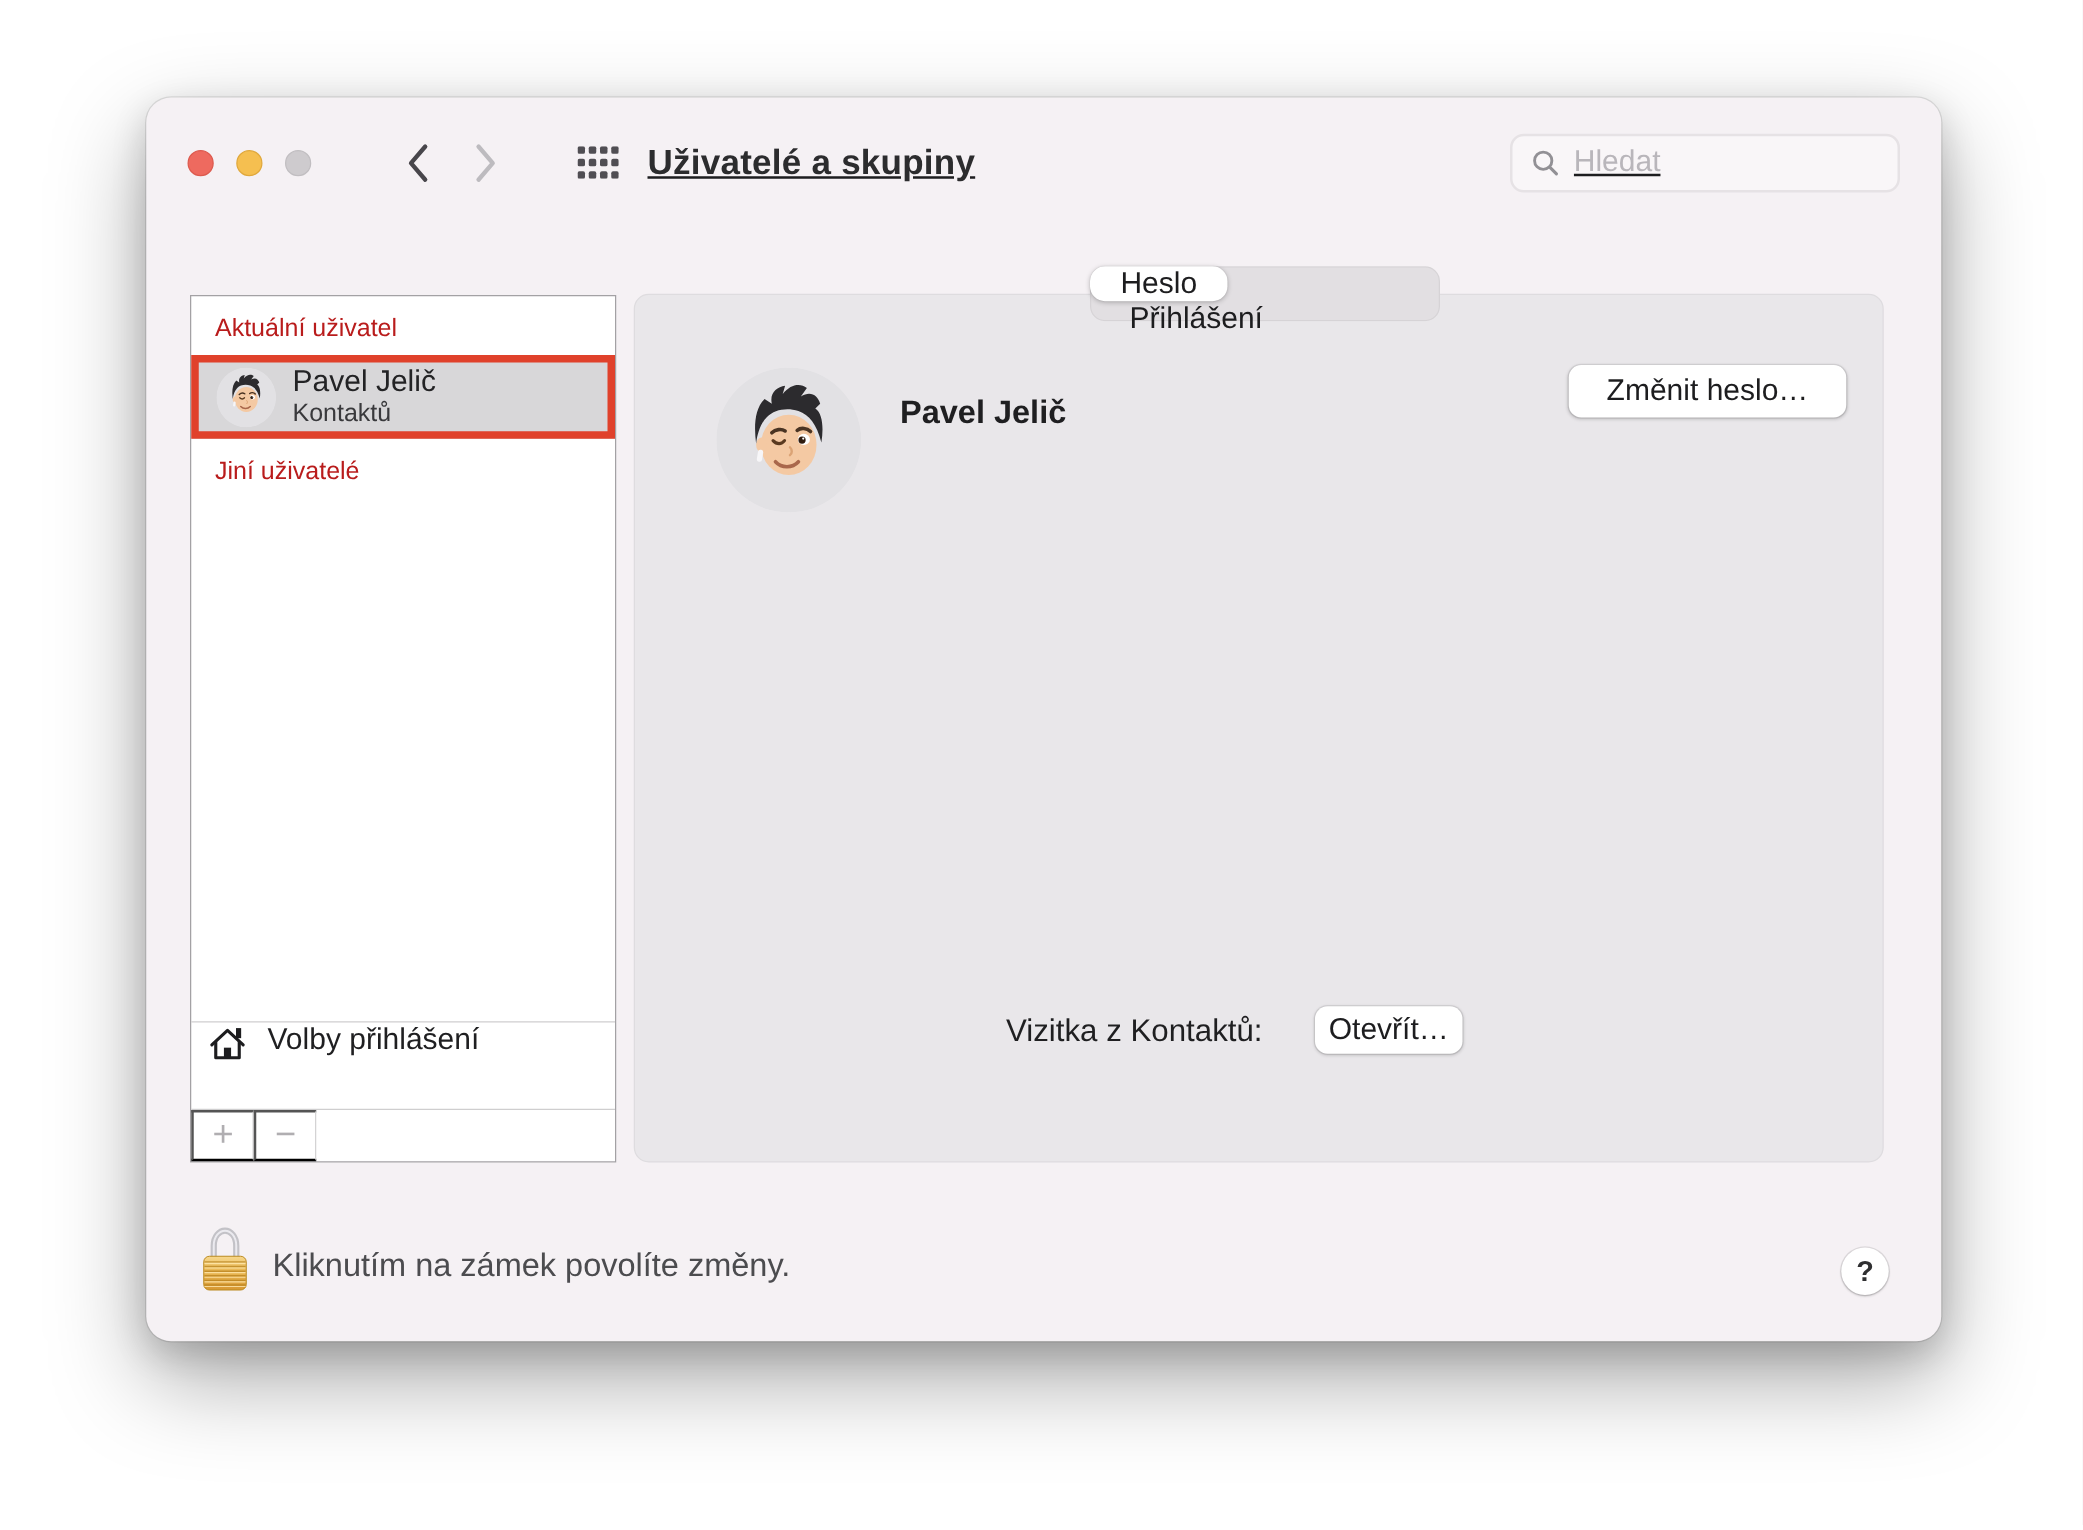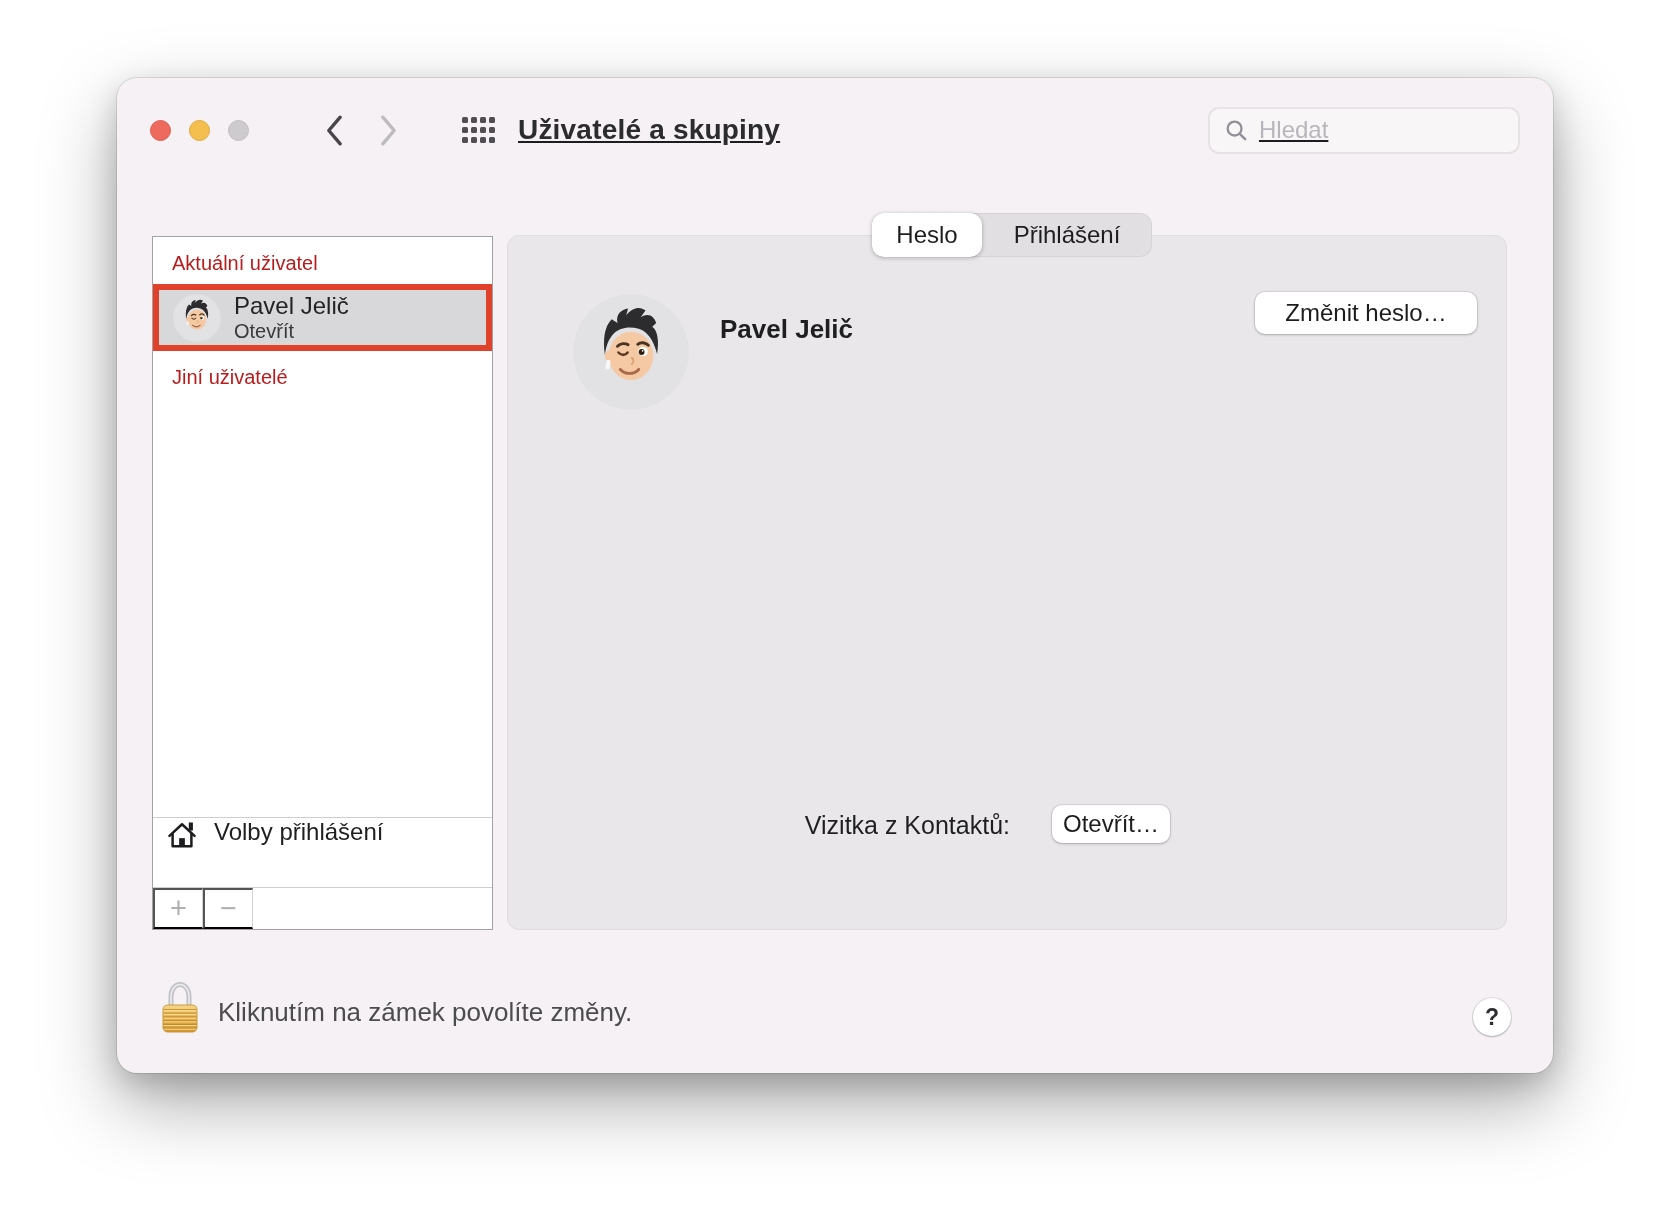--- a/index.html
+++ b/index.html
@@ -49,20 +49,21 @@
   .ar-cell{ width:50px; height:100%; border-right:1px solid #d4d3d4; display:flex; align-items:center; justify-content:center; background:none; font-size:29px; color:#b0aeb1; font-family:inherit; }
   
   .panel{
     position:absolute; left:390px; top:157px; width:1000px; height:695px;
     background:#e9e7ea; border:1px solid #dedcdf; border-radius:12px;
   }
   .segmented{
     position:absolute; left:755px; top:135px; width:280px; height:44px;
     background:#e2dfe2; border-radius:12px; display:flex; z-index:5;
     box-shadow:inset 0 0 0 1px rgba(0,0,0,.05);
+    flex-direction:column;
   }
   .segment{ height:100%; display:flex; align-items:center; justify-content:center; font-size:24px; color:#1d1d1f; background:none; border:none; font-family:inherit; }
   .segment.sel{ background:#ffffff; border-radius:12px; box-shadow:0 1px 4px rgba(0,0,0,.25), 0 0 1px rgba(0,0,0,.15); font-weight:400; }
   .seg-heslo{ width:110px; }
   .seg-prihlaseni{ width:170px; }
   .avatar-lg{ position:absolute; left:65px; top:58px; width:116px; height:116px; border-radius:50%; overflow:hidden; }
   .main-name{ position:absolute; left:212px; top:78px; font-size:26px; font-weight:700; color:#1f1f21; }
   .mac-button{
     background:#ffffff; border:none; border-radius:10px; font-size:24px; color:#1d1d1f; font-family:inherit;
     box-shadow:0 0 0 1px rgba(0,0,0,.07), 0 1px 3px rgba(0,0,0,.22);
@@ -176,21 +177,21 @@
   <div class="sidebar">
     <div class="side-header">Aktuální uživatel</div>
     <div class="user-row selected">
       <span class="avatar-sm">
         <svg width="48" height="48" viewBox="0 0 120 120">
             <use href="#memoji"></use>
           </svg>
       </span>
       <div>
         <div class="u-name">Pavel Jelič</div>
-        <div class="u-sub">Otevřít</div>
+        <div class="u-sub">Kontaktů</div>
       </div>
     </div>
     <div class="side-header">Jiní uživatelé</div>
     <div class="side-spacer"></div>
     <div class="login-row">
       <span>
         <svg width="34" height="34" viewBox="0 0 38 38">
           <rect x="26.6" y="5" width="4.6" height="9" fill="#1d1d1f"></rect>
           <path d="M5 20 L19 7 L33 20" fill="none" stroke="#1d1d1f" stroke-width="2.8" stroke-linecap="round" stroke-linejoin="round"></path>
           <path d="M8.5 17 V31.5 H29.5 V17" fill="none" stroke="#1d1d1f" stroke-width="2.8" stroke-linejoin="round"></path>

